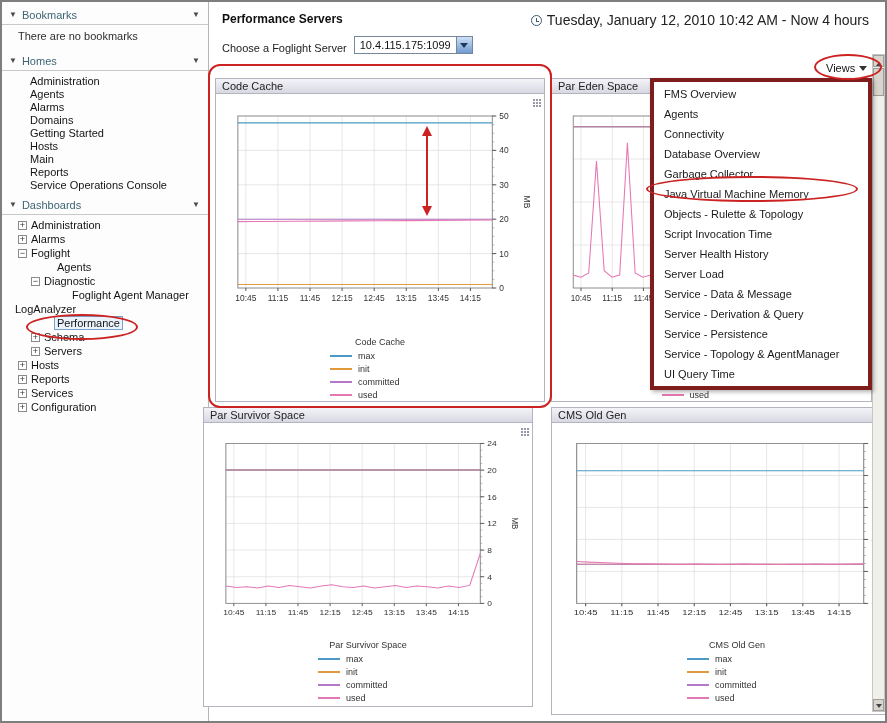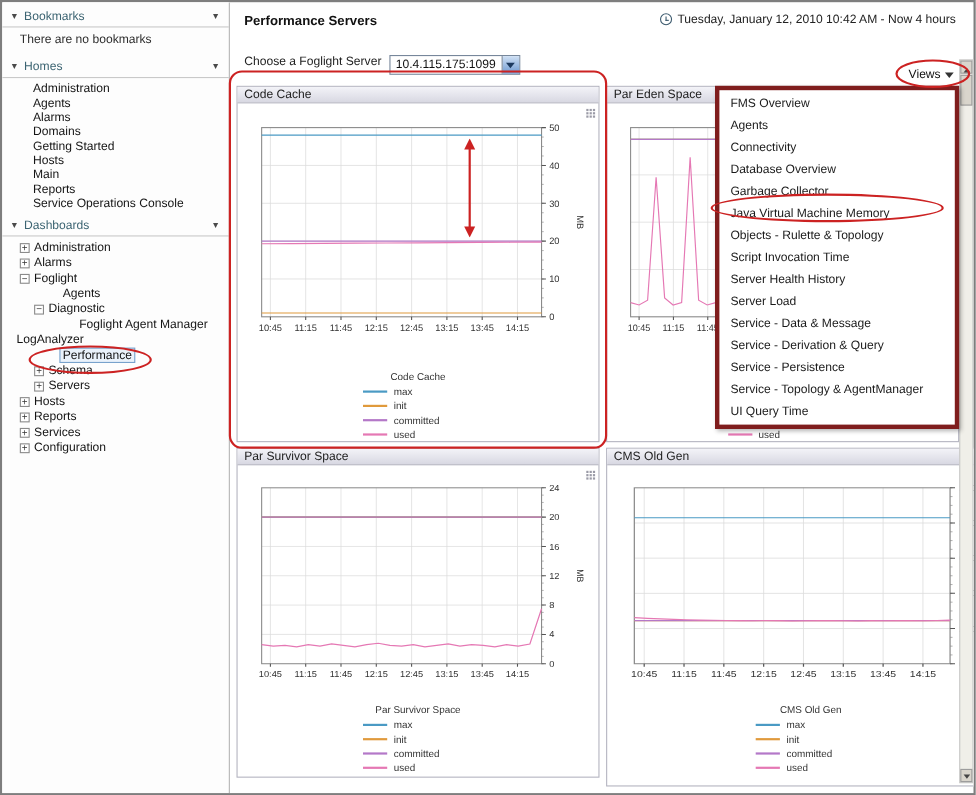--- a/index.html
+++ b/index.html
@@ -17,40 +17,40 @@
 #homes-list li{height:13px;line-height:13px;padding-left:28px;font-size:11px;color:#141414;cursor:pointer;white-space:nowrap}
 .section.dash{margin-top:2px}
 #dash-tree{padding-top:3px}
 .tree-row{display:flex;align-items:center;height:14px;font-size:11px;color:#141414;cursor:pointer;white-space:nowrap}
 .expander{width:9px;height:9px;border:1px solid #8a8a8a;background:#fff;font-size:9px;line-height:7px;text-align:center;color:#333;margin-right:4px;flex:0 0 9px}
 .exp-spacer{width:13px;flex:0 0 13px}
 .tree-label.selected{border:1px solid #78a2cc;background:#eaf2fb;padding:0 2px;margin-left:-3px}
 
 
 .page-title{position:absolute;left:220px;top:10px;font-size:12px;font-weight:bold;color:#111}
-.time-range{position:absolute;right:16px;top:10px;display:flex;align-items:flex-start;gap:5px;font-size:11px;color:#222;cursor:pointer}
+.time-range{position:absolute;right:16px;top:10px;display:flex;align-items:center;gap:5px;font-size:14px;color:#222;cursor:pointer}
 .clock{width:11px;height:11px;border:1px solid #3c5a6e;border-radius:50%;position:relative;flex:0 0 11px}
 .clock::after{content:"";position:absolute;left:4px;top:2px;width:1px;height:4px;background:#3c5a6e}
 .clock::before{content:"";position:absolute;left:4px;top:5px;width:3px;height:1px;background:#3c5a6e}
-.server-row{position:absolute;left:220px;top:48px;display:flex;align-items:flex-start;gap:7px;font-size:11px;color:#222}
+.server-row{position:absolute;left:220px;top:34px;display:flex;align-items:flex-end;gap:7px;font-size:11px;color:#222}
 .server-select{display:flex;align-items:stretch;border:1px solid #77879b;height:18px;cursor:pointer;background:#fff}
 .server-value{padding:2px 5px;font-size:11px;color:#111;min-width:98px}
 .server-btn{width:16px;background:linear-gradient(#cfe0f4,#6f9ad1);border-left:1px solid #77879b;display:flex;align-items:center;justify-content:center}
 .server-btn::after{content:"";border:4px solid transparent;border-top:5px solid #1d3a5f;margin-top:5px}
 .views-btn{position:absolute;left:824px;top:59px;display:flex;align-items:center;gap:4px;font-size:11px;color:#111;cursor:pointer}
 .views-btn::after{content:"";border:4px solid transparent;border-top:5px solid #333;margin-top:5px}
 
 
 .panel{position:absolute;background:#fff;border:1px solid #b4b4c0}
 .panel .hd{height:15px;background:linear-gradient(#f3f3f8,#d8d8e2);border-bottom:1px solid #b4b4c0;font-size:11px;color:#222;padding:1px 6px;display:flex;align-items:center;cursor:default}
 .customizer{position:absolute;top:20px;right:9px;width:2px;height:2px;background:#9a9aa6;z-index:2;cursor:pointer;
  box-shadow:3px 0 0 #9a9aa6,6px 0 0 #9a9aa6,0 3px 0 #9a9aa6,3px 3px 0 #9a9aa6,6px 3px 0 #9a9aa6,0 6px 0 #9a9aa6,3px 6px 0 #9a9aa6,6px 6px 0 #9a9aa6}
 .p1{left:213px;top:76px;width:330px;height:324px}
 .p2{left:549px;top:76px;width:321px;height:324px}
-.p3{left:213px;top:405px;width:330px;height:300px}
+.p3{left:201px;top:405px;width:330px;height:300px}
 .p4{left:549px;top:405px;width:372px;height:308px}
 .chart-svg{display:block;width:100%}
 .row-top .chart-svg{height:228px}
 .row-bottom .chart-svg{height:212px}
 .row-top .legend{margin-top:14px}
 .row-bottom .legend{margin-top:4px}
 .legend-title{text-align:center;font-size:9px;color:#333;height:13px;line-height:13px}
 .legend-rows{width:100px;margin:0 auto}
 .legend-row{display:flex;align-items:center;gap:6px;height:13px;font-size:9px;color:#333}
 .swatch{width:22px;height:2px;display:inline-block;flex:0 0 22px}

